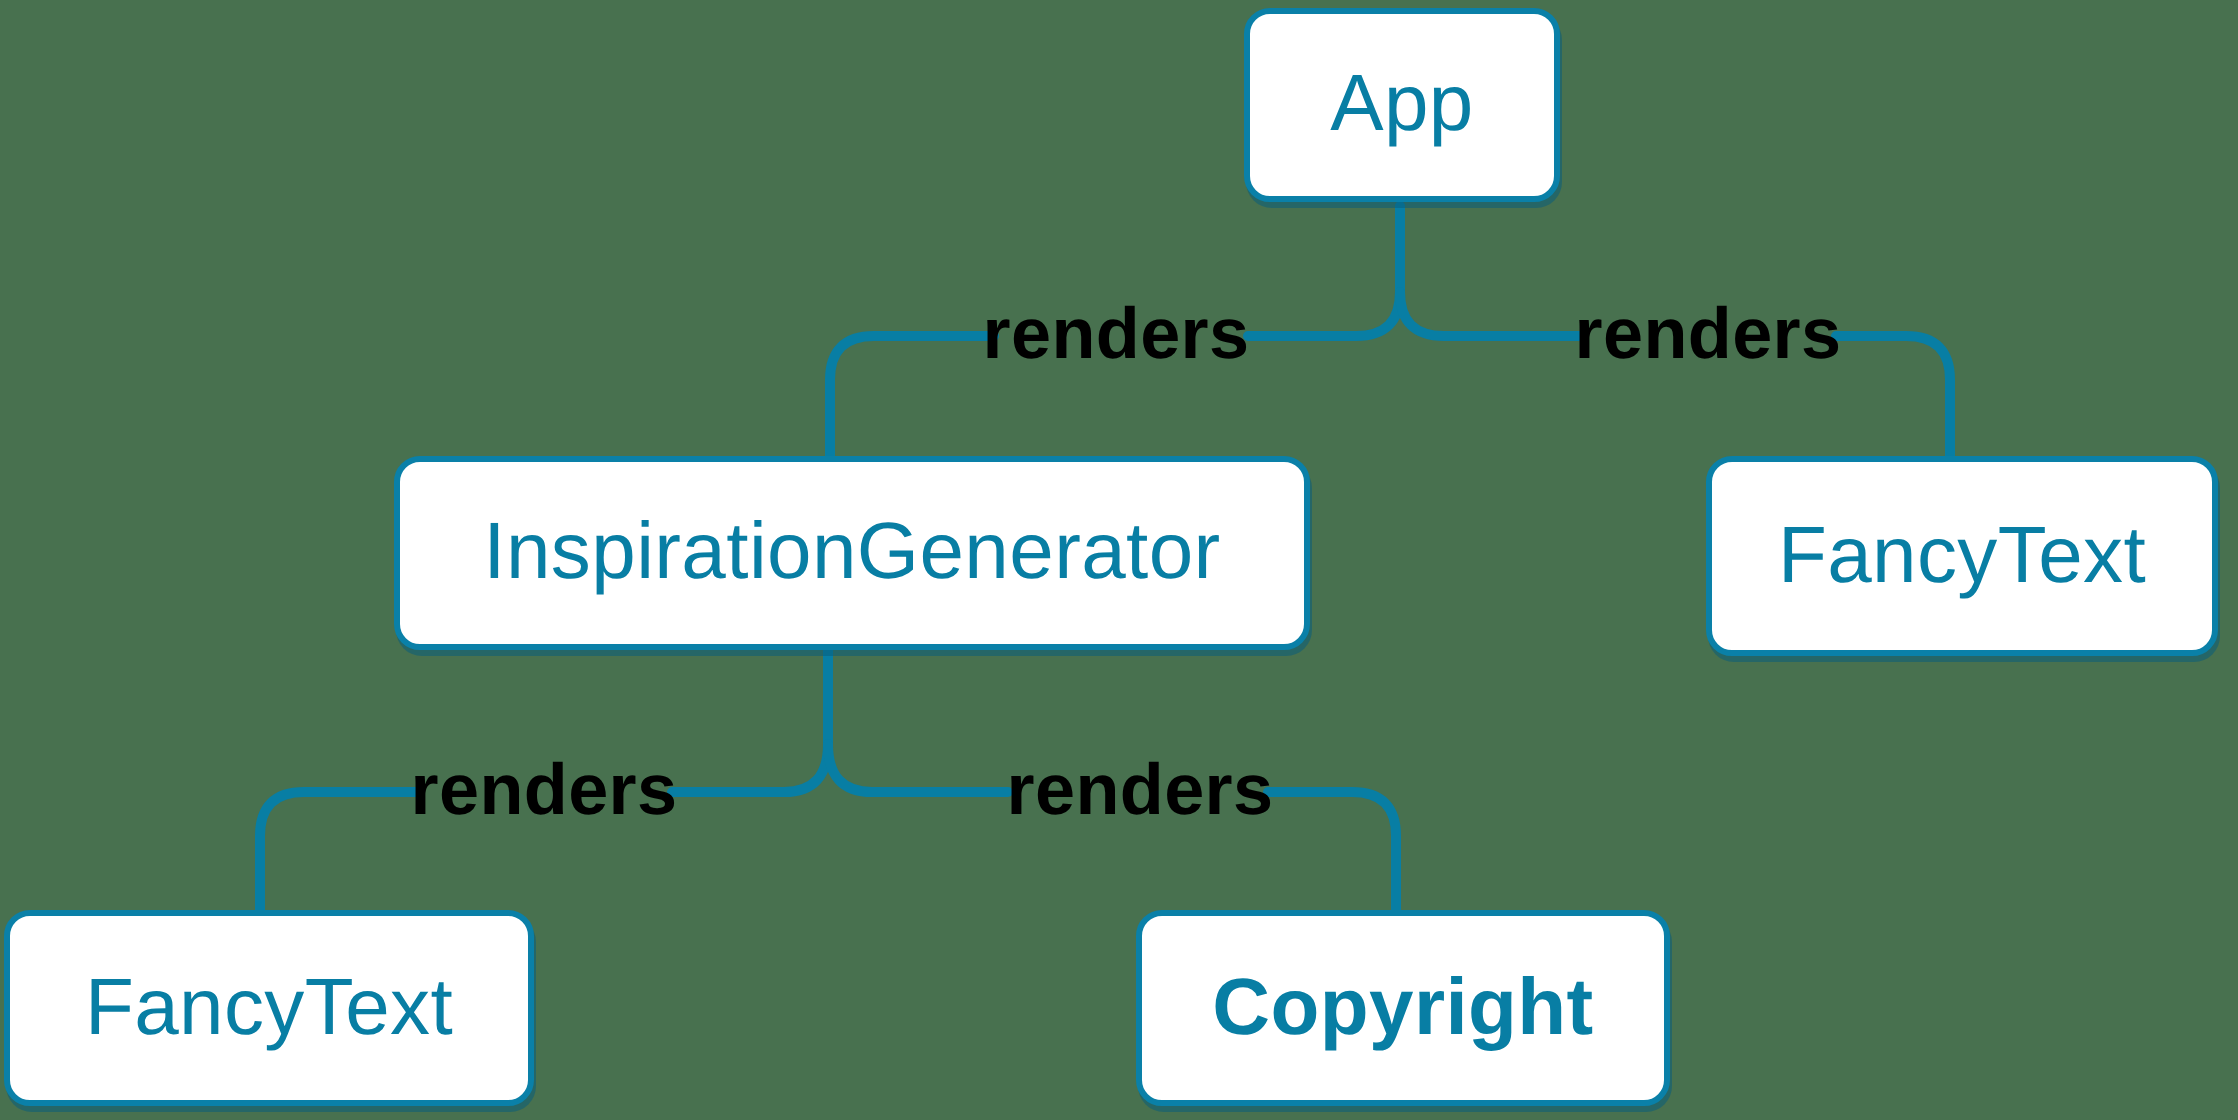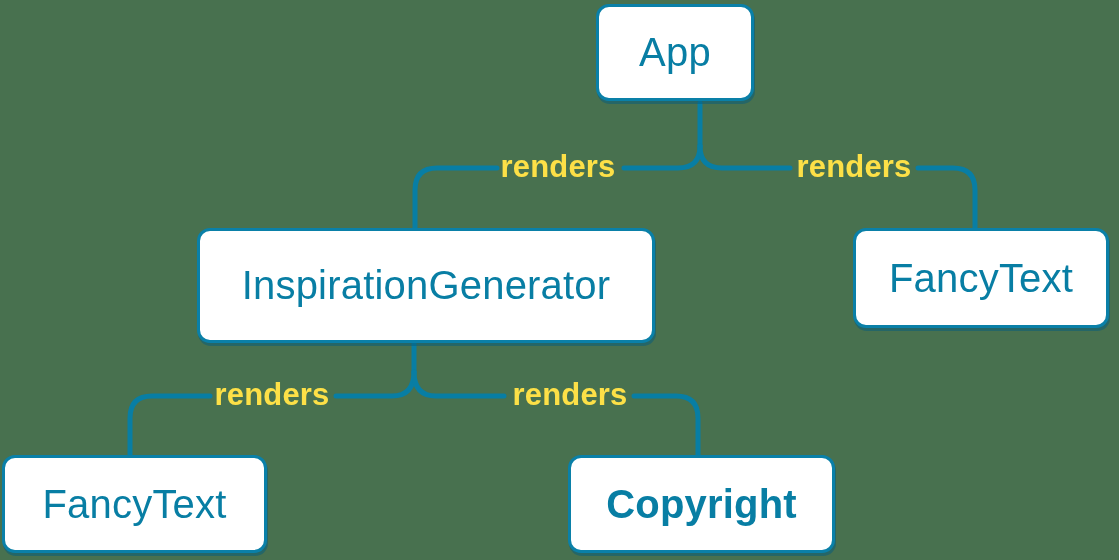--- a/index.html
+++ b/index.html
@@ -36,30 +36,30 @@
     box-sizing: border-box;
     display: flex;
     align-items: center;
     justify-content: center;
     color: #087EA4;
     font-size: 40px;
     font-weight: 500;
     letter-spacing: 0.2px;
     box-shadow: 1px 3px 0 rgba(9, 92, 124, 0.55);
   }
-  .n-app                  { left: 596px; top: 4px;   width: 158px; height: 97px; }
-  .n-inspiration          { left: 197px; top: 228px; width: 458px; height: 115px; align-items: center; }
+  .n-app                  { left: 622px; top: 4px;   width: 158px; height: 97px; }
+  .n-inspiration          { left: 197px; top: 228px; width: 458px; height: 97px; align-items: center; }
   .n-fancytext-right      { left: 853px; top: 228px; width: 256px; height: 100px; }
   .n-fancytext-left       { left: 2px;   top: 455px; width: 265px; height: 98px; }
   .n-copyright            { left: 568px; top: 455px; width: 267px; height: 98px; font-weight: bold; }
   .edge-label {
     position: absolute;
     transform: translate(-50%, -50%);
-    color: #fde047;
-    font-size: 31px;
+    color: #000000;
+    font-size: 36px;
     font-weight: 700;
     letter-spacing: 0.2px;
     white-space: nowrap;
   }
   .l-1 { left: 558px; top: 167px; }
   .l-2 { left: 854px; top: 167px; }
   .l-3 { left: 272px; top: 395px; }
   .l-4 { left: 570px; top: 395px; }
 </style>
 </head>

